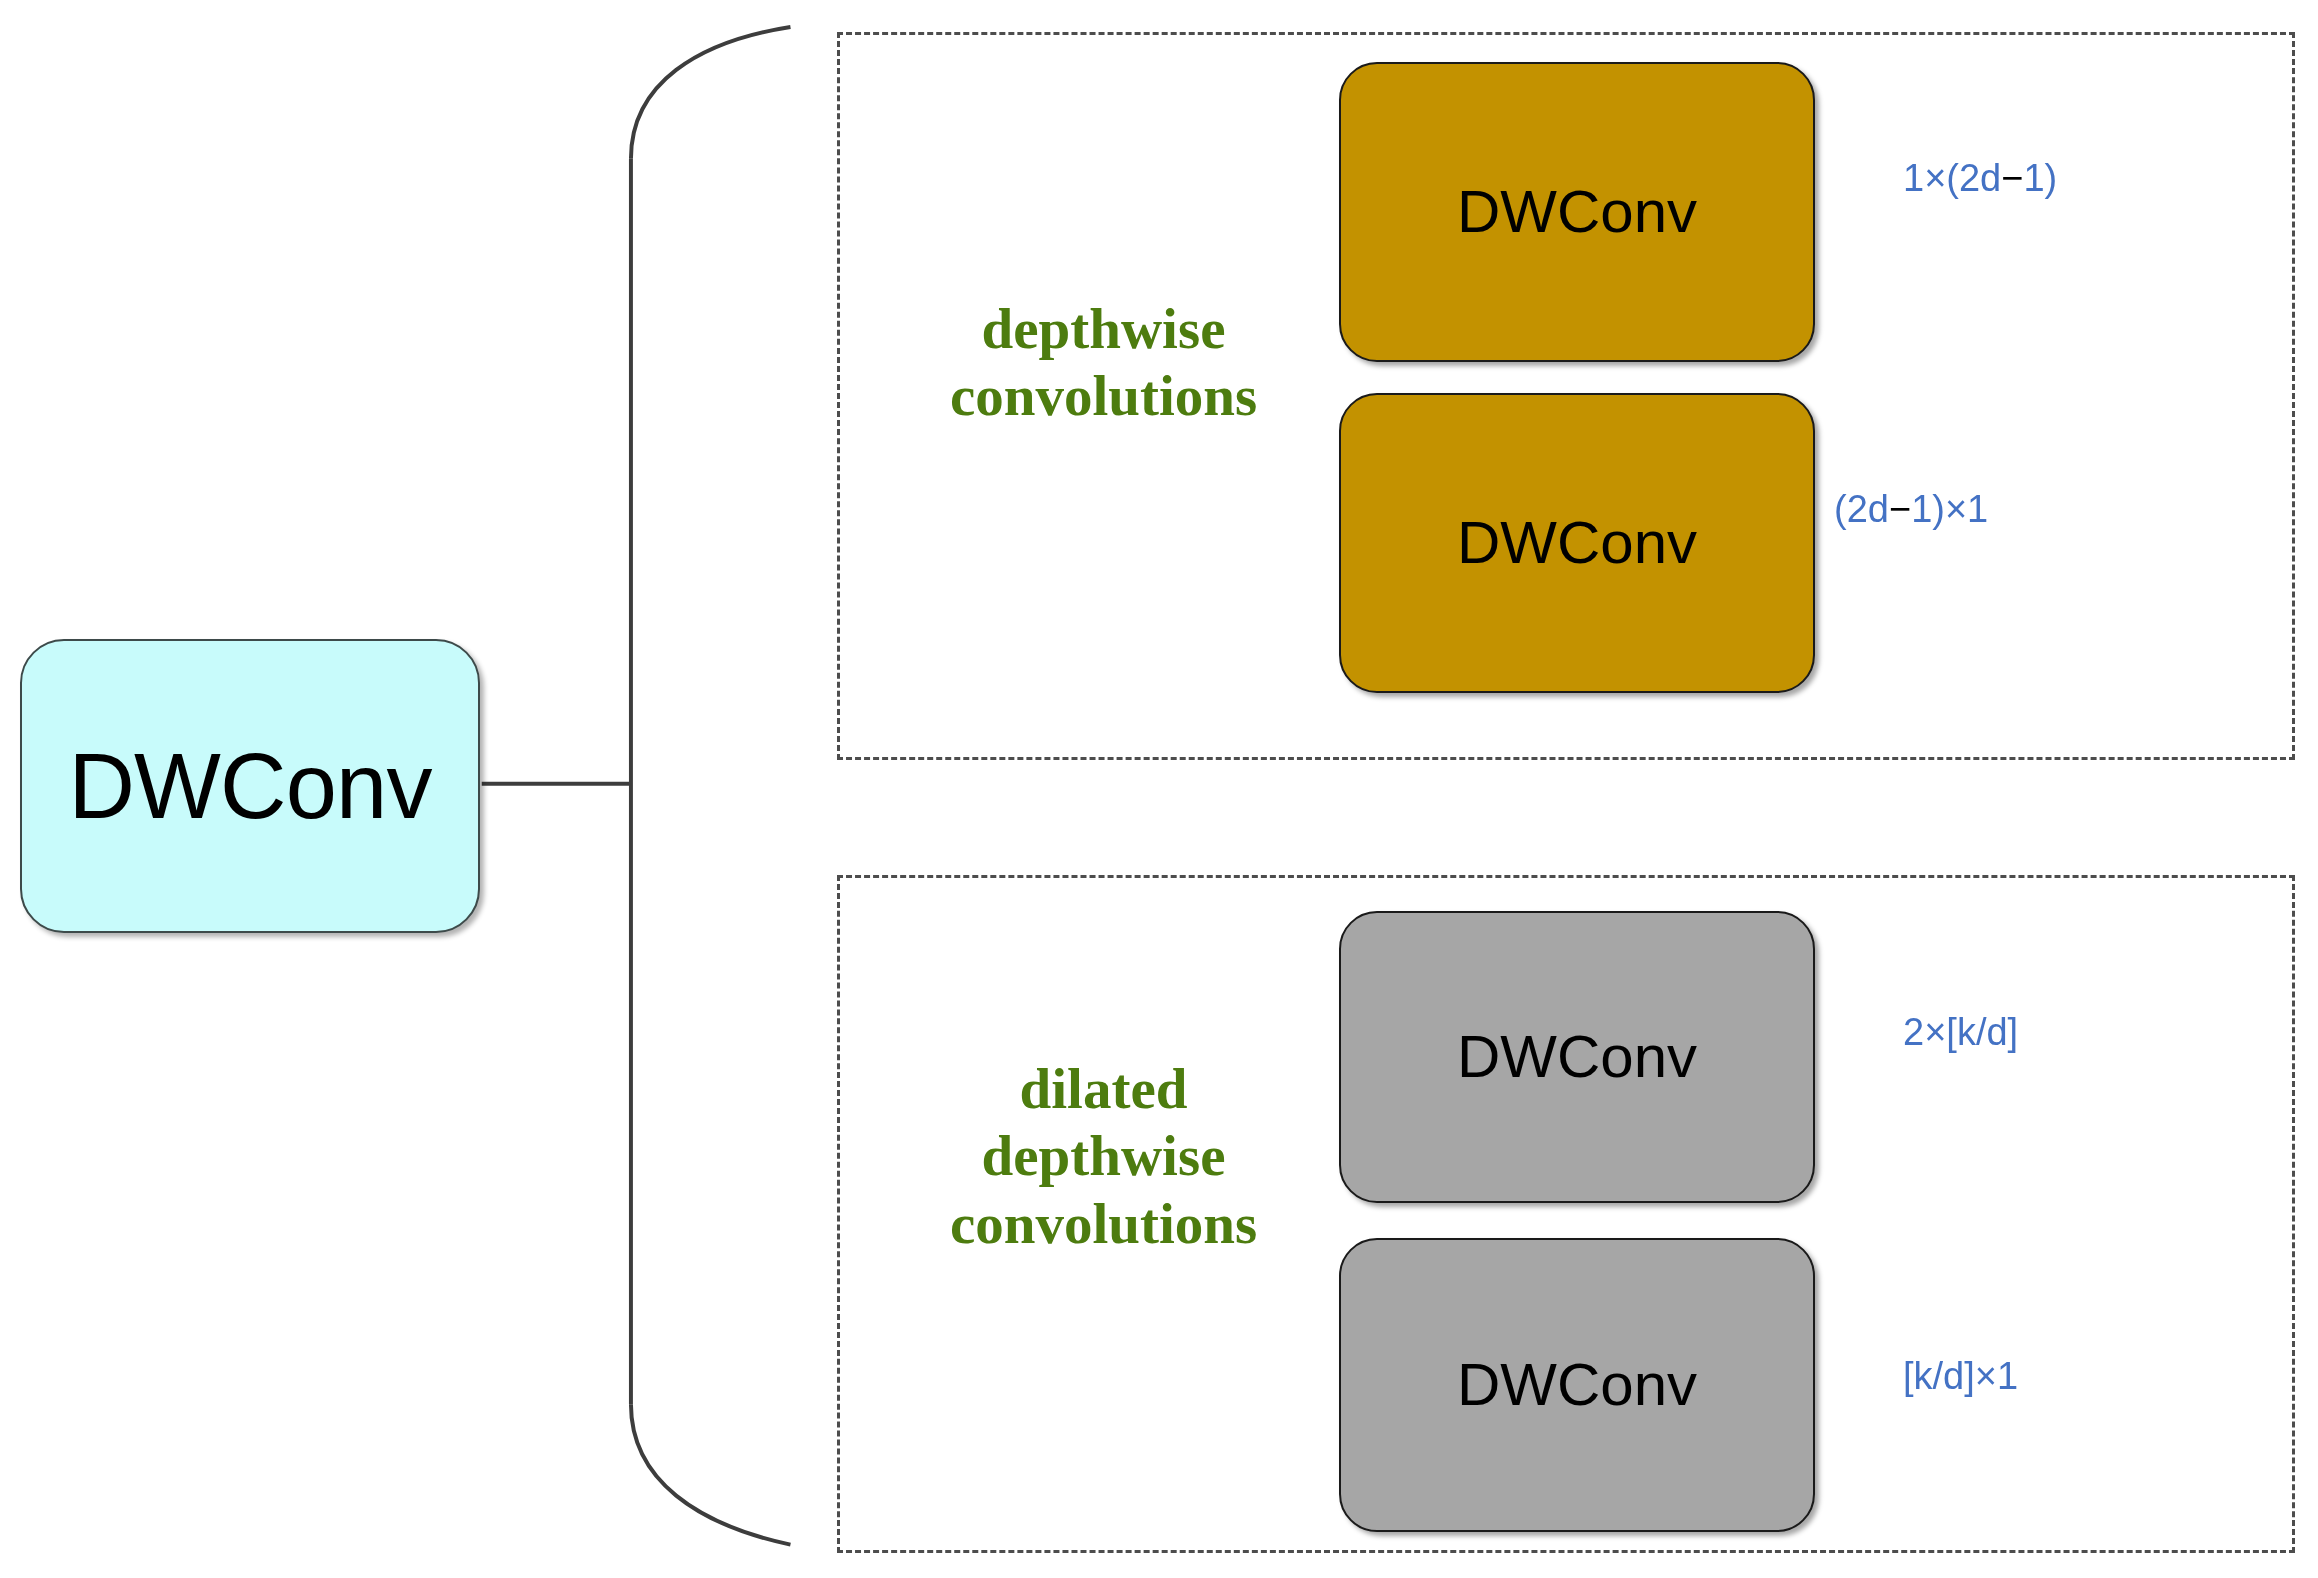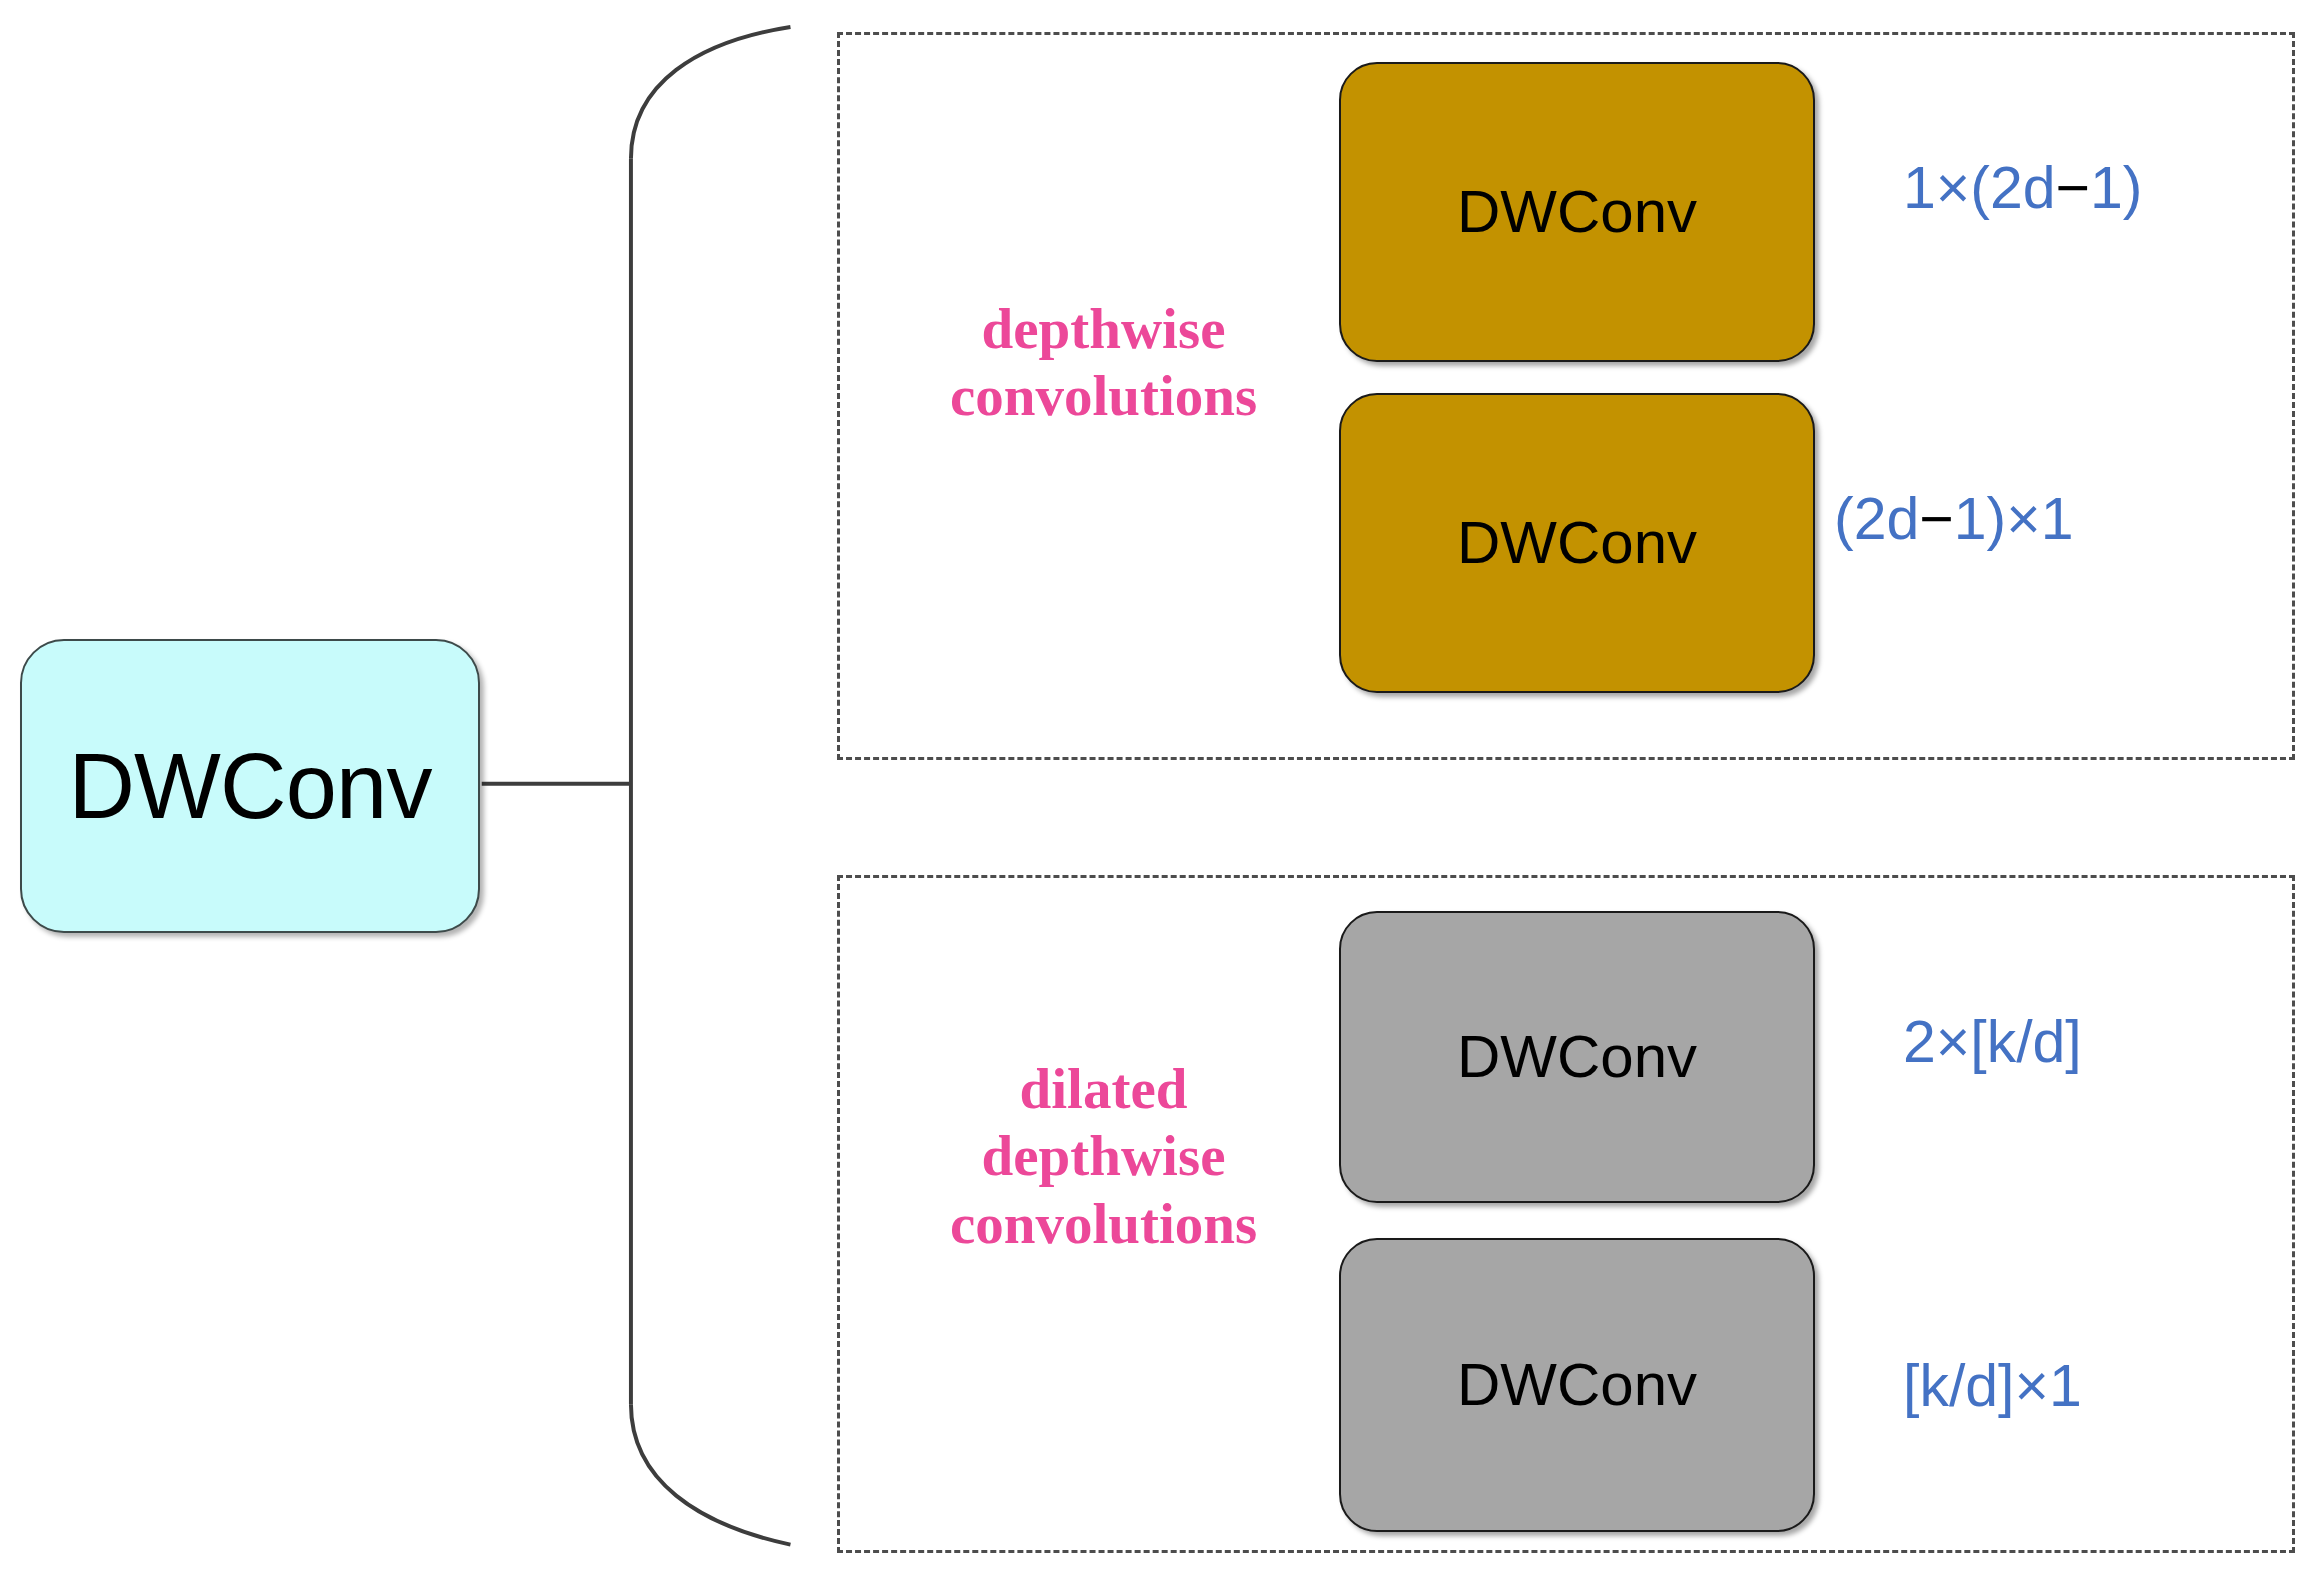--- a/index.html
+++ b/index.html
@@ -65,21 +65,21 @@
   #group-dilated {
     left: 837px;
     top: 875px;
     width: 1458px;
     height: 678px;
   }
 
   
   .group-caption {
     position: absolute;
-    color: #ec4899;
+    color: #4d7c0f;
     font-family: "Liberation Serif", serif;
     font-weight: bold;
     font-size: 57px;
     line-height: 1.18;
     text-align: center;
     white-space: nowrap;
   }
   #caption-depthwise {
     left: 905px;
     top: 295px;
@@ -113,21 +113,21 @@
 
   #block-dw-1 { left: 1339px; top: 62px;   width: 476px; height: 300px; }
   #block-dw-2 { left: 1339px; top: 393px;  width: 476px; height: 300px; }
   #block-dd-1 { left: 1339px; top: 911px; width: 476px; height: 292px; }
   #block-dd-2 { left: 1339px; top: 1238px; width: 476px; height: 294px; }
 
   
   .kernel-label {
     position: absolute;
     color: #4472C4;
-    font-size: 59px;
+    font-size: 38px;
     line-height: 1;
     white-space: nowrap;
   }
   .kernel-label .minus { color: #000000; }
   #kernel-dw-1 { left: 1903px; top: 159px; }
   #kernel-dw-2 { left: 1834px; top: 490px; }
   #kernel-dd-1 { left: 1903px; top: 1013px; }
   #kernel-dd-2 { left: 1903px; top: 1357px; }
 </style>
 </head>

